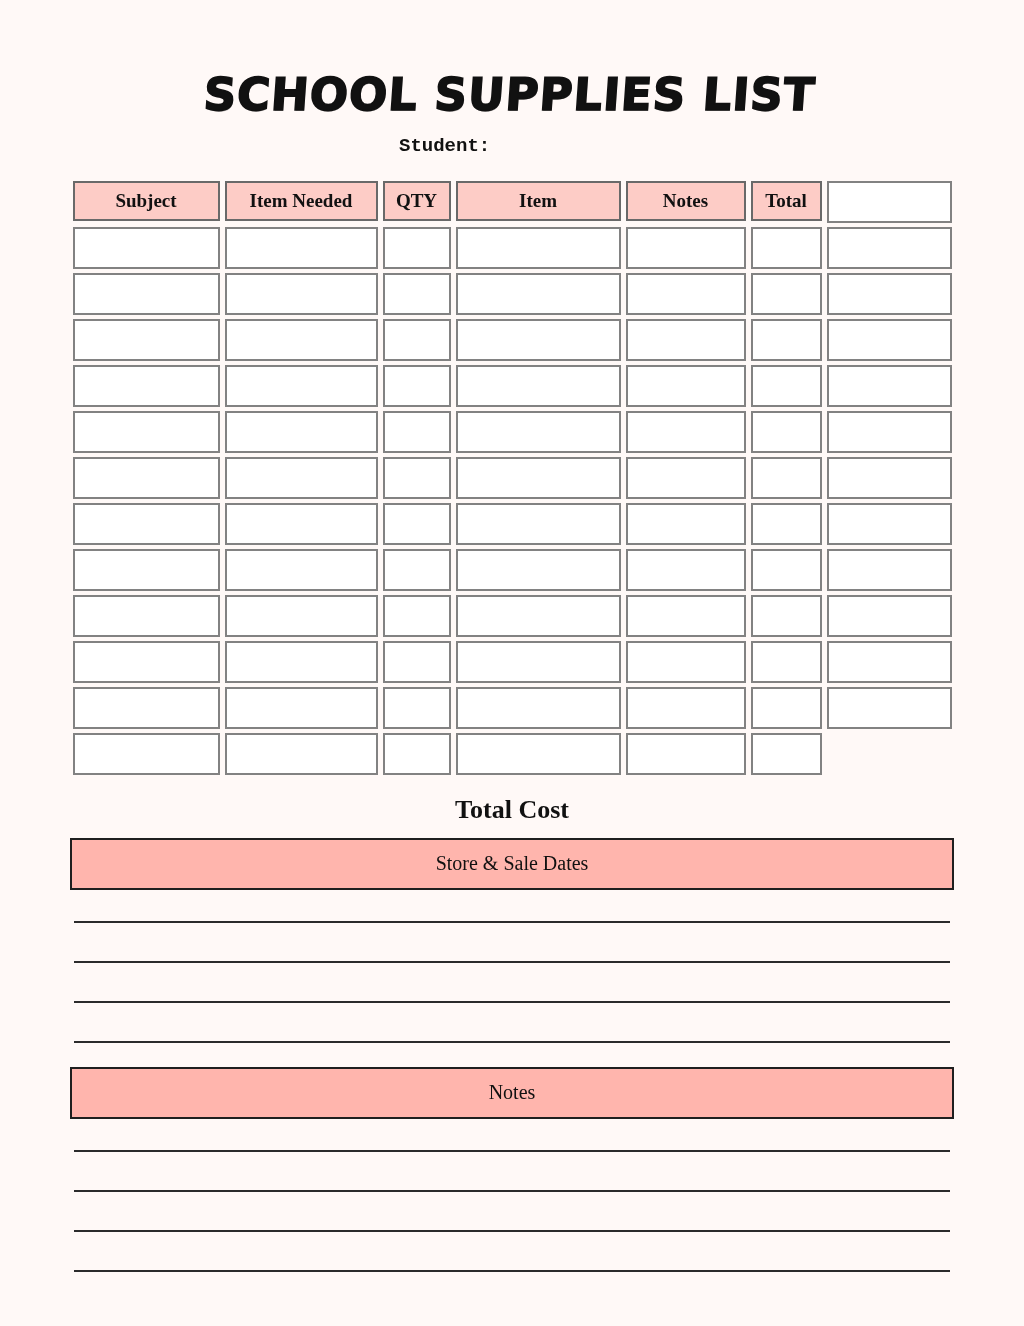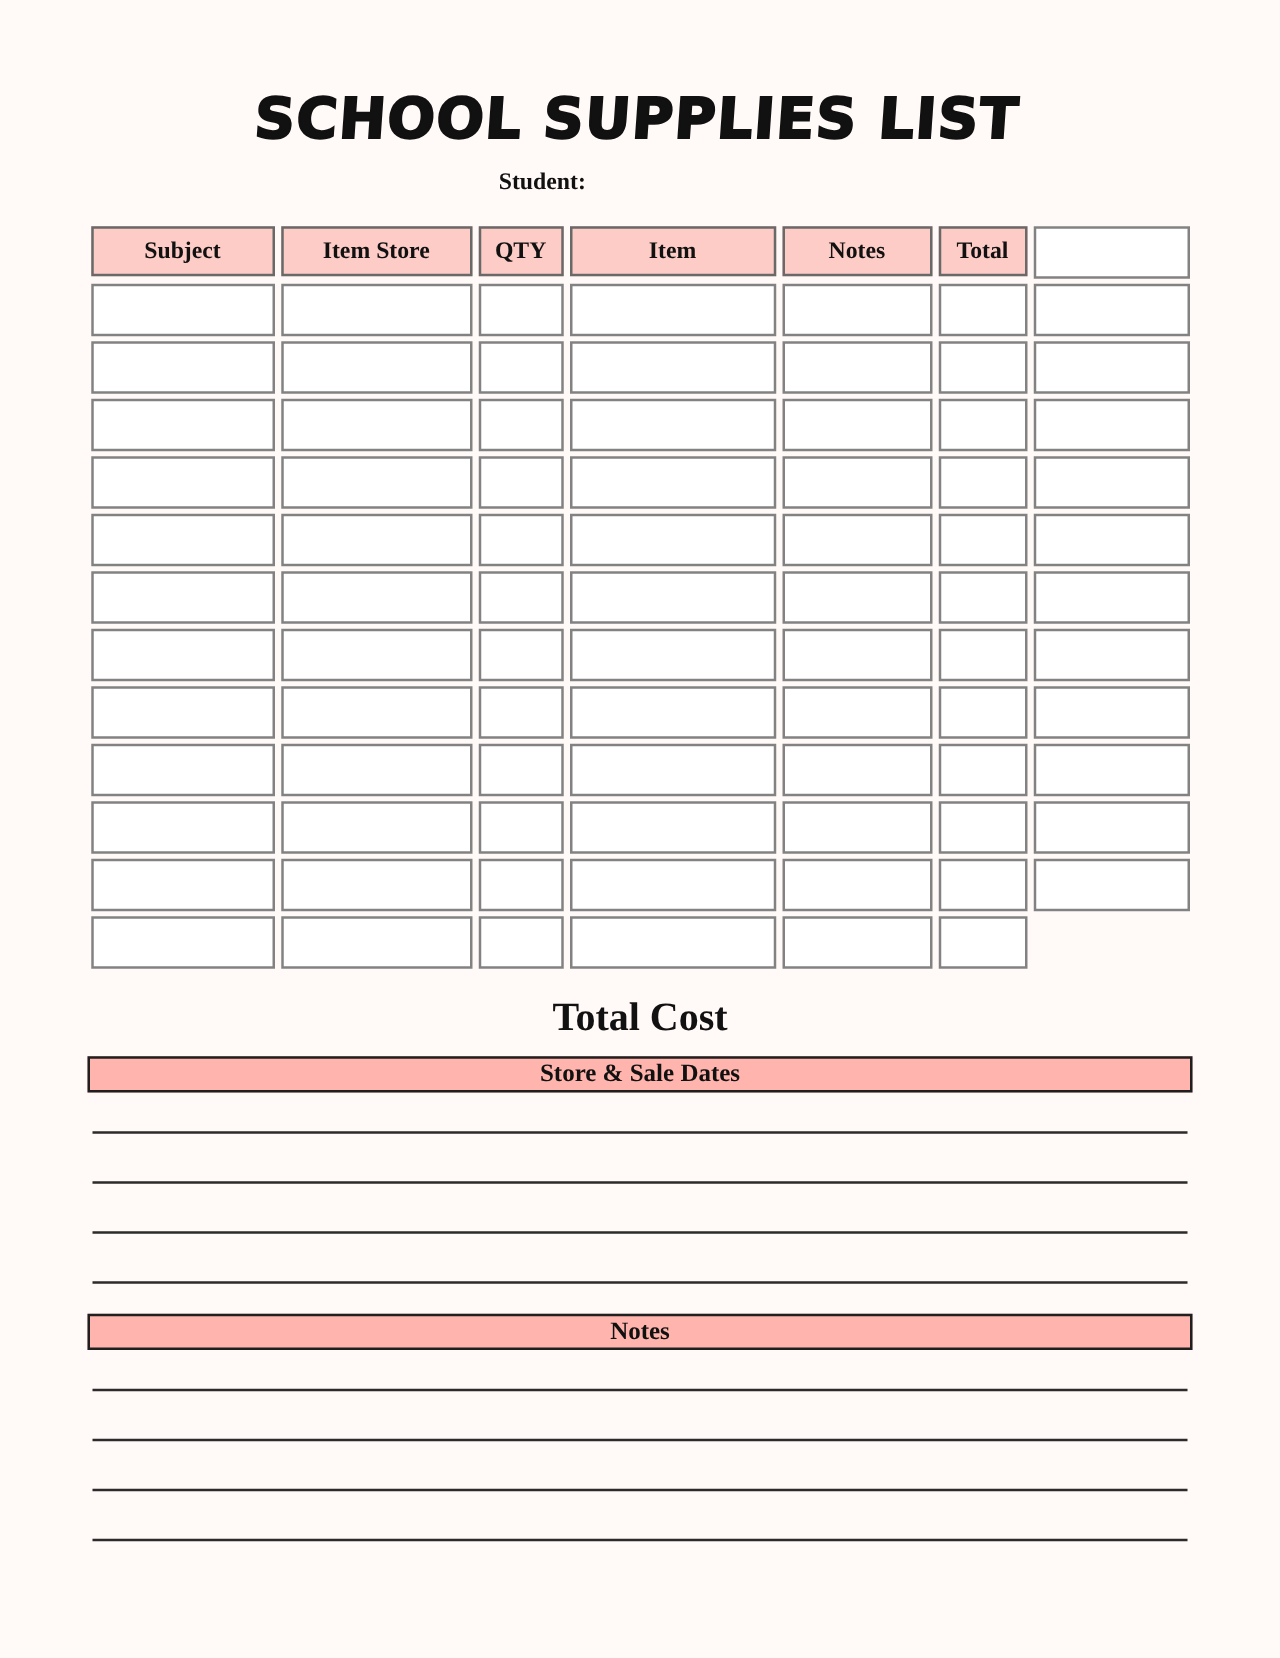--- a/index.html
+++ b/index.html
@@ -38,20 +38,21 @@
   }
 
   
   .student-row {
     margin-top: 15px;
     padding-left: 399px;
     font-size: 19px;
     font-weight: bold;
     display: flex;
     align-items: flex-end;
+    font-family: Liberation Mono, monospace;
   }
   .student-blank {
     display: inline-block;
     width: 180px;
     height: 22px;
   }
 
   
   .grid {
     width: 879px;
@@ -74,36 +75,36 @@
   .cell {
     height: 42px;
     background: #ffffff;
     border: 2px solid var(--cborder, #828282);
   }
 
   
   .total-cost {
     margin-top: 20px;
     text-align: center;
-    font-size: 32px;
+    font-size: 26px;
     font-weight: bold;
   }
 
   
   .banner {
     width: 884px;
-    height: 29px;
+    height: 52px;
     margin: 13px auto 0;
     background: var(--pink-banner, #ffb5ad);
     border: 2px solid var(--banner-border, #1f1f1f);
     display: flex;
     align-items: center;
     justify-content: center;
     font-size: 20px;
-    font-weight: bold;
+    font-weight: normal;
   }
   .banner.later { margin-top: 24px; justify-content: center; }
 
   .writing-line {
     width: 876px;
     margin: 0 auto;
     height: 40px;
     border-bottom: 2.5px solid var(--line-color, #2b2b2b);
   }
   .writing-line.first { height: 33px; }
@@ -115,21 +116,21 @@
 
   <h1 class="title">SCHOOL SUPPLIES LIST</h1>
 
   <div class="student-row">
     <span>Student:</span>
     <span class="student-blank"></span>
   </div>
 
   <div class="grid" id="supplies-grid">
       <div class="hcell">Subject</div>
-      <div class="hcell">Item Store</div>
+      <div class="hcell">Item Needed</div>
       <div class="hcell">QTY</div>
       <div class="hcell">Item</div>
       <div class="hcell">Notes</div>
       <div class="hcell">Total</div>
       <div class="cell"></div>
       <div class="cell"></div>
       <div class="cell"></div>
       <div class="cell"></div>
       <div class="cell"></div>
       <div class="cell"></div>

